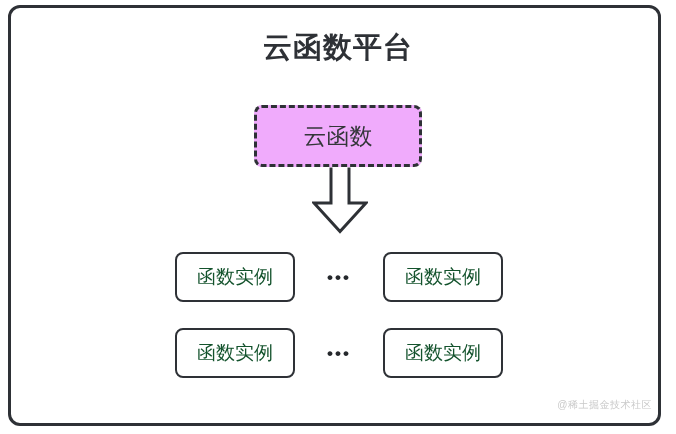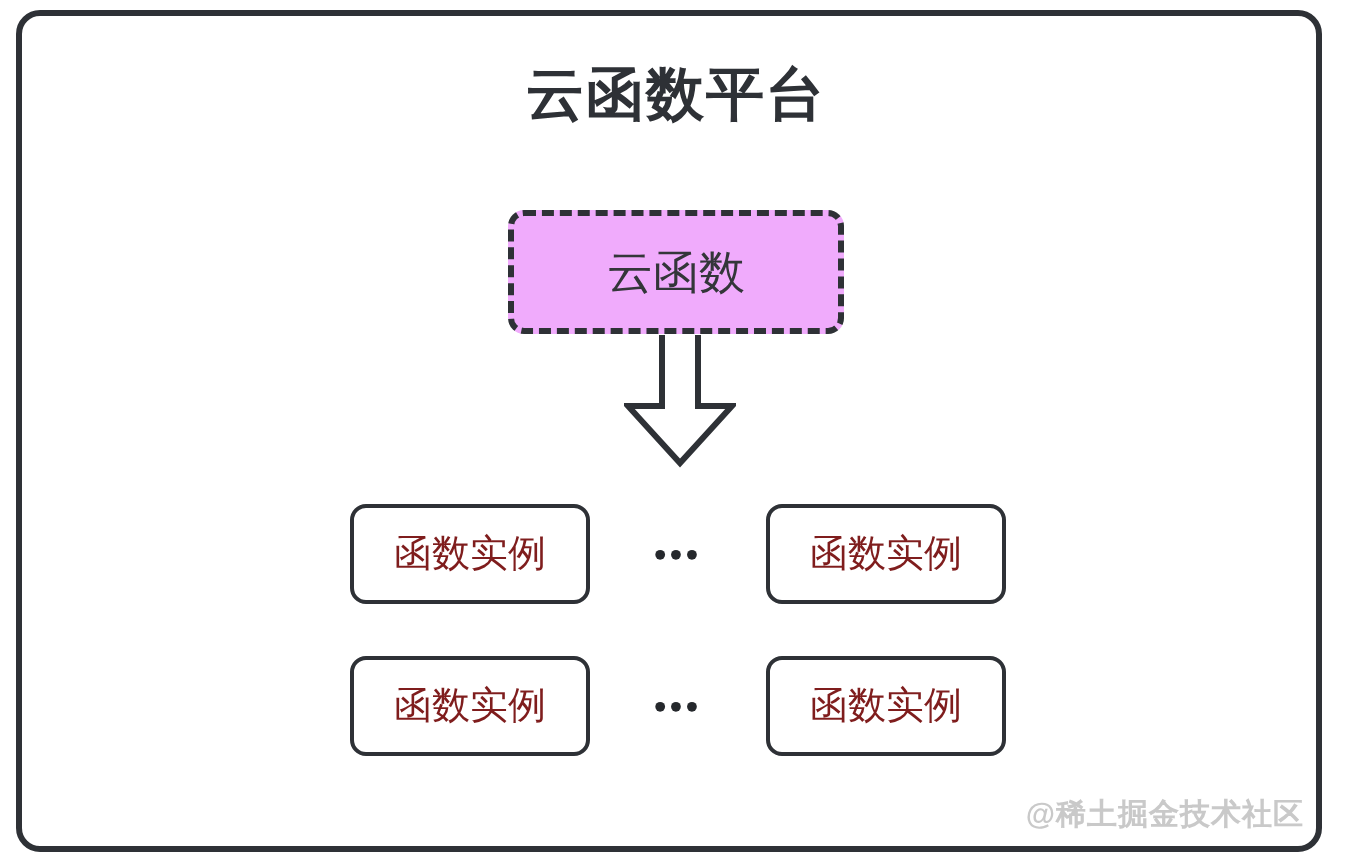--- a/index.html
+++ b/index.html
@@ -63,21 +63,21 @@
     width: 120px;
     height: 50px;
     box-sizing: border-box;
     border: 2.5px solid #2e3136;
     border-radius: 8px;
     background: #ffffff;
     display: flex;
     align-items: center;
     justify-content: center;
     font-size: 19px;
-    color: #7f1d1d;
+    color: #14532d;
   }
   .pos-r1c1 { left: 175px; top: 252px; }
   .pos-r1c2 { left: 383px; top: 252px; }
   .pos-r2c1 { left: 175px; top: 328px; }
   .pos-r2c2 { left: 383px; top: 328px; }
   .dots {
     position: absolute;
     left: 311px;
     width: 56px;
     text-align: center;
@@ -87,24 +87,23 @@
     color: #25282c;
     line-height: 1;
     user-select: none;
   }
   .dots-row1 { top: 269px; }
   .dots-row2 { top: 345px; }
   .watermark {
     position: absolute;
     right: 24px;
     top: 398px;
-    font-size: 15px;
+    font-size: 10px;
     color: #c9c9c9;
     letter-spacing: 0.5px;
-    font-weight: bold;
   }
 </style>
 </head>
 <body>
 
 <div class="stage">
 
   <div class="frame"></div>
 
   <div class="title">云函数平台</div>

